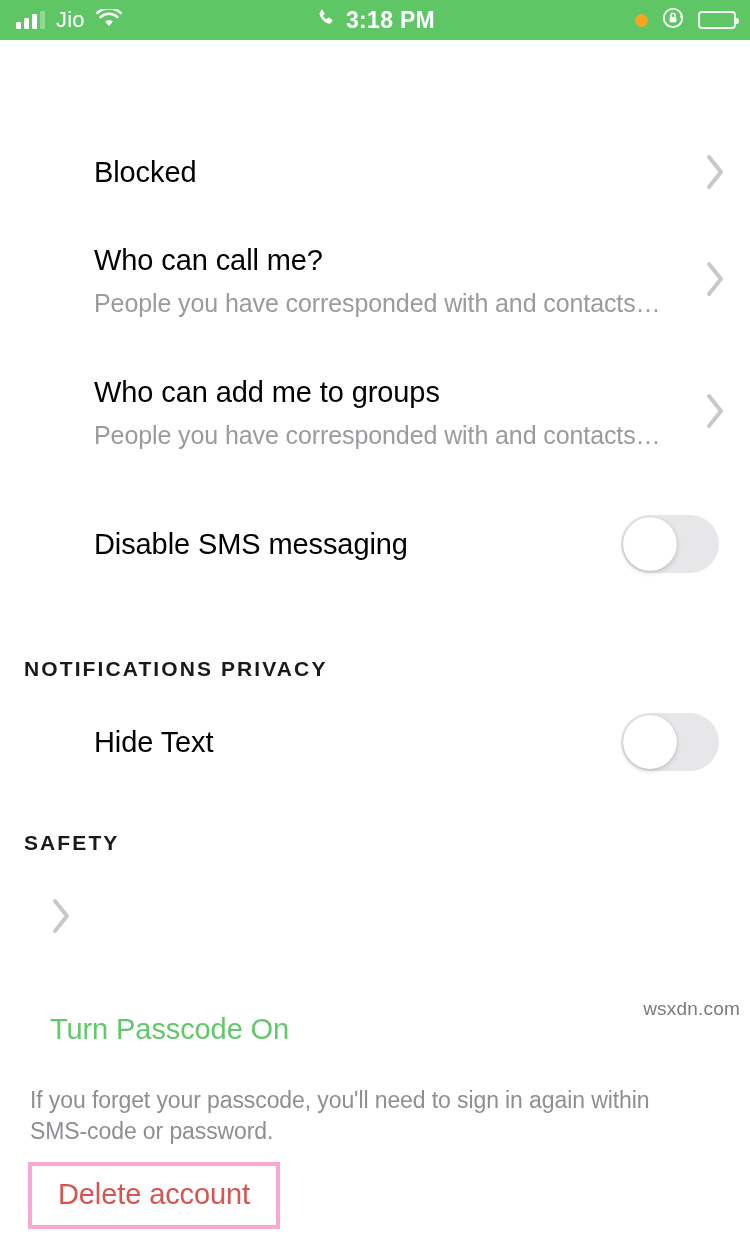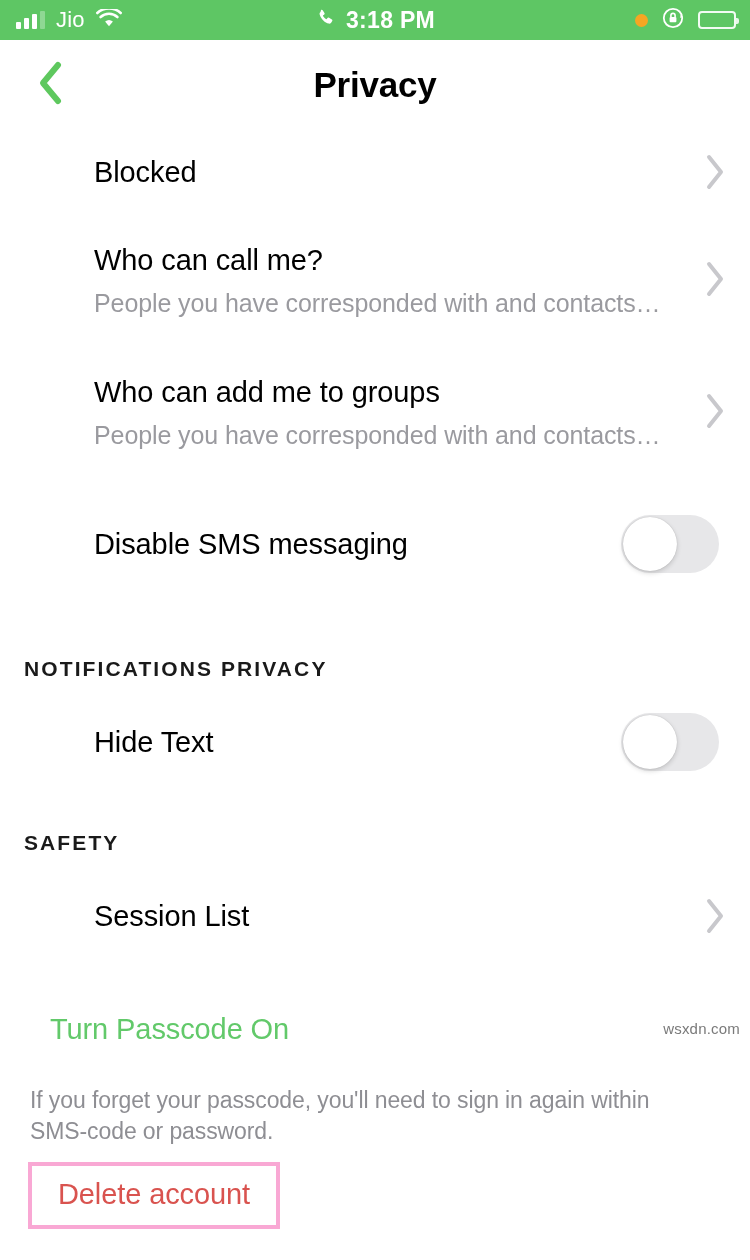--- a/index.html
+++ b/index.html
@@ -223,22 +223,22 @@
     font-size: 29px;
     color: #d9534f;
     letter-spacing: -0.1px;
     cursor: pointer;
     line-height: 1;
   }
 
   .watermark {
     position: absolute;
     right: 10px;
-    bottom: 7px;
-    font-size: 15px;
+    bottom: 24px;
+    font-size: 19px;
     color: #7a7a7a;
     letter-spacing: 0.2px;
   }
 
   
   .abs { position: absolute; left: 0; right: 0; }
 </style>
 </head>
 <body>
 
@@ -281,30 +281,20 @@
           <path d="M9.9 10.9 V9.5 a2.1 2.1 0 0 1 4.2 0 v1.4" fill="none" stroke="#ffffff" stroke-width="1.6"></path>
           <path d="M19.6 8.6 l2.2 2.2 -2.6 1.2" fill="#ffffff"></path>
         </svg>
       </span>
       <span class="battery">
         <span class="battery-fill"></span>
       </span>
     </div>
   </div>
 
-  <div class="nav-bar">
-    <div class="back-btn">
-      <span>
-        <svg width="30" height="46" viewBox="0 0 30 46">
-          <path d="M23 5 L8 23 L23 41" fill="none" stroke="#5ec85e" stroke-width="6" stroke-linecap="round" stroke-linejoin="round"></path>
-        </svg>
-      </span>
-    </div>
-    <div class="nav-title">Privacy</div>
-  </div>
 
   <div class="content">
 
     <div class="row abs" style="top:140px;height:60px;">
       <div class="row-text">
         <div class="row-title">Blocked</div>
       </div>
       <span class="chev-right">
         <svg width="22" height="38" viewBox="0 0 22 38">
           <path d="M5 4 L17 19 L5 34" fill="none" stroke="#c8c8cc" stroke-width="4" stroke-linecap="round" stroke-linejoin="round"></path>
@@ -352,23 +342,20 @@
         <div class="row-title">Hide Text</div>
       </div>
       <span class="switch">
         <span class="knob"></span>
       </span>
     </div>
 
     <div class="section-header abs" style="top:831px;">SAFETY</div>
 
     <div class="row abs" style="top:884px;height:60px;">
-      <div class="row-text">
-        <div class="row-title">Session List</div>
-      </div>
       <span class="chev-right">
         <svg width="22" height="38" viewBox="0 0 22 38">
           <path d="M5 4 L17 19 L5 34" fill="none" stroke="#c8c8cc" stroke-width="4" stroke-linecap="round" stroke-linejoin="round"></path>
         </svg>
       </span>
     </div>
 
     <div class="action-link abs" style="top:1013px;">Turn Passcode On</div>
 
     <div class="footnote abs" style="top:1085px;">If you forget your passcode, you'll need to sign in again within SMS-code or password.</div>

